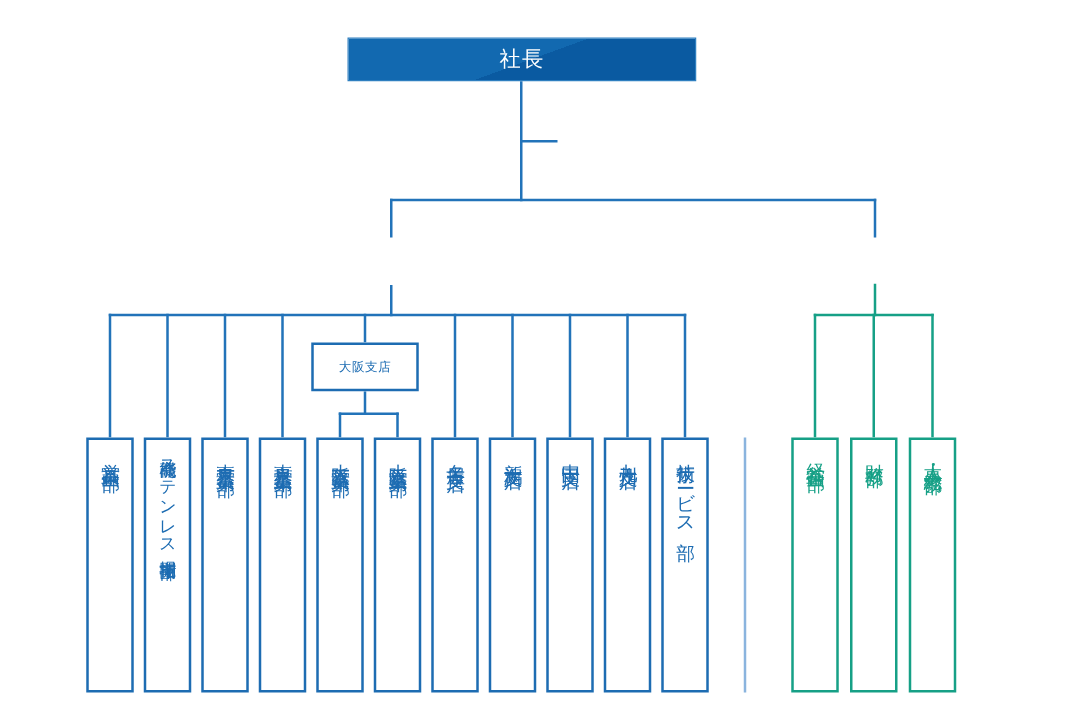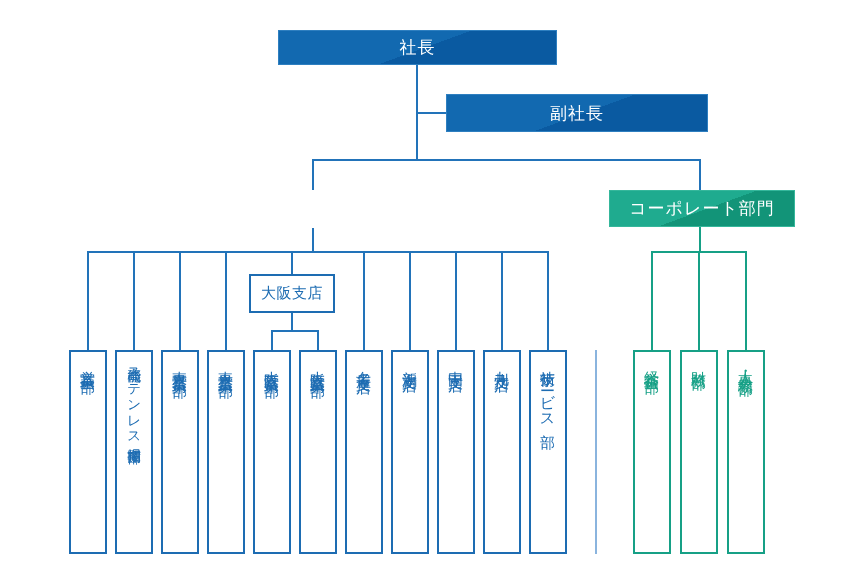--- a/index.html
+++ b/index.html
@@ -61,21 +61,21 @@
   }
   
   .outbox {
     position: absolute;
     display: flex;
     align-items: center;
     justify-content: center;
     background: #ffffff;
     border: 2px solid var(--blue-outline);
     color: var(--blue-outline);
-    font-size: 15px;
+    font-size: 10px;
     font-weight: 500;
     letter-spacing: 0.5px;
     box-sizing: border-box;
   }
   
   .vbox {
     position: absolute;
     top: 0;
     width: 38px;
     height: 204px;
@@ -146,28 +146,22 @@
   <div class="line v green" style="left:651px; top:251px; height:99px;"></div>
   <div class="line v green" style="left:698px; top:251px; height:99px;"></div>
   <div class="line v green" style="left:745px; top:251px; height:99px;"></div>
 
   <div class="divider-line" style="left:595px; top:350px; height:204px;"></div>
 
   <div class="fillbox blue" style="left:278px; top:30px; width:279px; height:35px;">
     <span>社長</span>
   </div>
 
-  <div class="fillbox blue" style="left:446px; top:94px; width:262px; height:38px;">
-    <span>副社長</span>
-  </div>
-
-
-  <div class="fillbox green" style="left:609px; top:190px; width:186px; height:37px;">
-    <span>コーポレート部門</span>
-  </div>
+
+
 
   <div class="outbox" style="left:249px; top:274px; width:86px; height:39px;">
     <span>大阪支店</span>
   </div>
 
   <div class="dept-row">
 
   <div class="vbox" style="left: 69px;">
         <span>営業企画部</span>
       </div>

